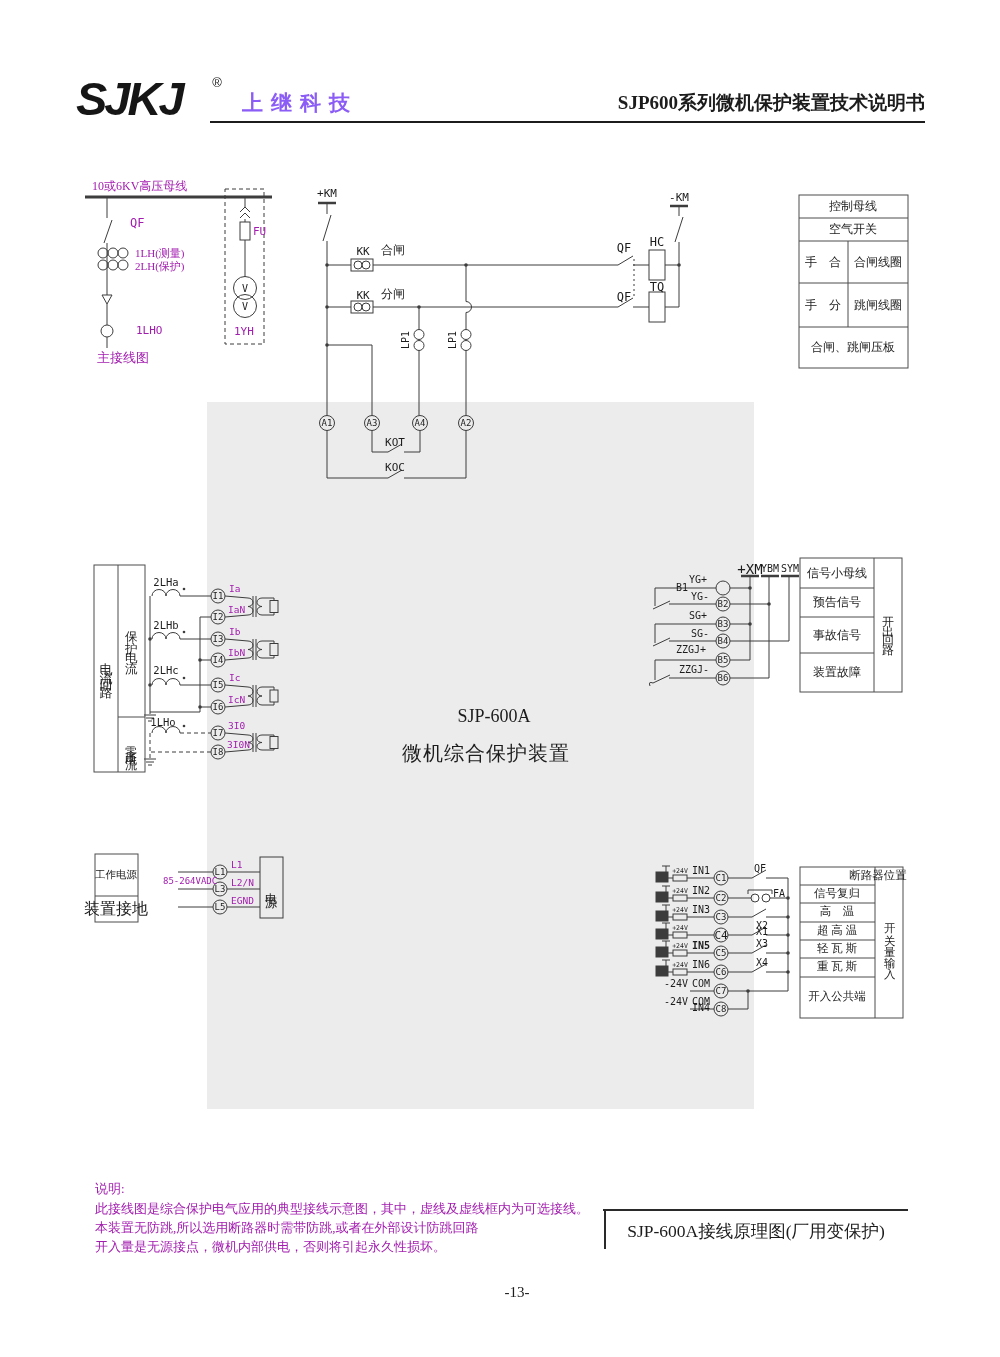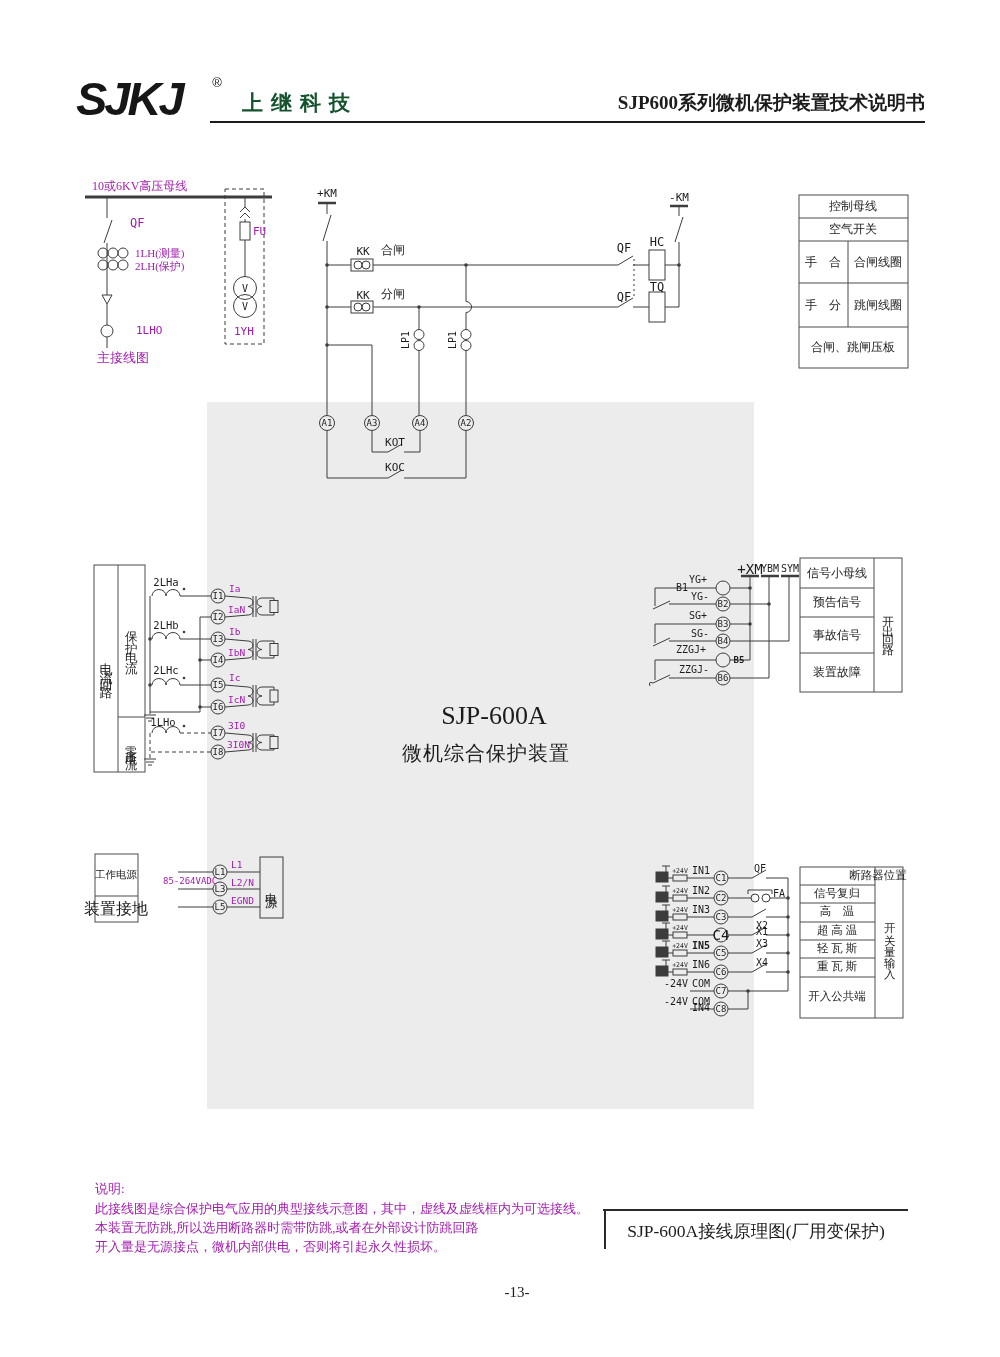--- a/index.html
+++ b/index.html
@@ -9,21 +9,21 @@
   .t {position:absolute;transform:translate(-50%,-50%);white-space:pre;color:#1c1c1c;line-height:1;}
   .tl{position:absolute;transform:translate(0,-50%);white-space:pre;color:#a21caf;line-height:1;}
   .tr{position:absolute;transform:translate(-100%,-50%);white-space:pre;color:#1c1c1c;line-height:1;}
   .mono{font-family:"DejaVu Sans Mono","Liberation Mono",monospace;}
   .serif{font-family:"Liberation Serif","DejaVu Serif",serif;}
   .sans{font-family:"Liberation Sans","DejaVu Sans",sans-serif;}
   .vt{writing-mode:vertical-rl;text-orientation:upright;}
   .rot90{transform:translate(-50%,-50%) rotate(-90deg);}
   .logo{font-family:"Liberation Sans","DejaVu Sans",sans-serif;font-style:italic;font-weight:900;
         font-size:47px;letter-spacing:-3px;color:#161616;}
-  .company{font-family:"Liberation Sans","DejaVu Sans",sans-serif;font-weight:700;color:#14532d;letter-spacing:8px;}
+  .company{font-family:"Liberation Sans","DejaVu Sans",sans-serif;font-weight:700;color:#8b5cf6;letter-spacing:8px;}
 </style>
 </head>
 <body>
 
 <div id="page">
 
 <svg width="1000" height="1357" viewBox="0 0 1000 1357">
 
   <g>
     <rect x="207" y="402" width="547" height="707" fill="#ececec"></rect>
@@ -274,21 +274,21 @@
 <div class="t mono" style="left:466px;top:423px;font-size:9px;">A2</div>
 
 <div class="t serif" style="left:853px;top:206px;font-size:12px;">控制母线</div>
 <div class="t serif" style="left:853px;top:229px;font-size:12px;">空气开关</div>
 <div class="t serif" style="left:823px;top:262px;font-size:12px;">手　合</div>
 <div class="t serif" style="left:878px;top:262px;font-size:12px;">合闸线圈</div>
 <div class="t serif" style="left:823px;top:305px;font-size:12px;">手　分</div>
 <div class="t serif" style="left:878px;top:305px;font-size:12px;">跳闸线圈</div>
 <div class="t serif" style="left:853px;top:347px;font-size:12px;">合闸、跳闸压板</div>
 
-<div class="t serif" style="left:494px;top:716px;font-size:26px;">SJP-600A</div>
+<div class="t serif" style="left:494px;top:716px;font-size:18px;">SJP-600A</div>
 <div class="t serif" style="left:486px;top:753px;font-size:20px;letter-spacing:1px;">微机综合保护装置</div>
 
 <div class="t serif vt" style="left:106px;top:668px;font-size:13px;letter-spacing:8px;">电流回路</div>
 <div class="t serif vt" style="left:131px;top:641px;font-size:12.5px;letter-spacing:10px;">保护电流</div>
 <div class="t serif vt" style="left:131px;top:744px;font-size:12px;letter-spacing:4px;">零序电流</div>
 <div class="t mono" style="left:166px;top:582px;font-size:10.5px;">2LHa</div>
 <div class="t mono" style="left:166px;top:625px;font-size:10.5px;">2LHb</div>
 <div class="t mono" style="left:166px;top:670px;font-size:10.5px;">2LHc</div>
 <div class="t mono" style="left:163px;top:722px;font-size:10.5px;">1LHo</div>
 <div class="t mono" style="left:218px;top:596px;font-size:9px;">I1</div>
@@ -308,21 +308,21 @@
 <div class="tl mono" style="left:228px;top:726px;font-size:9.5px;">3I0</div>
 <div class="tl mono" style="left:227px;top:745px;font-size:9.5px;">3I0N</div>
 
 <div class="t mono" style="left:750px;top:569px;font-size:14px;">+XM</div>
 <div class="t mono" style="left:770px;top:569px;font-size:10px;">YBM</div>
 <div class="t mono" style="left:790px;top:569px;font-size:10px;">SYM</div>
 <div class="t mono" style="left:682px;top:588px;font-size:10px;">B1</div>
 <div class="t mono" style="left:723px;top:604px;font-size:9px;">B2</div>
 <div class="t mono" style="left:723px;top:624px;font-size:9px;">B3</div>
 <div class="t mono" style="left:723px;top:641px;font-size:9px;">B4</div>
-<div class="t mono" style="left:739px;top:660px;font-size:9px;font-weight:bold;">B5</div>
+<div class="t mono" style="left:723px;top:660px;font-size:9px;">B5</div>
 <div class="t mono" style="left:723px;top:678px;font-size:9px;">B6</div>
 <div class="t mono" style="left:698px;top:580px;font-size:10px;">YG+</div>
 <div class="t mono" style="left:700px;top:597px;font-size:10px;">YG-</div>
 <div class="t mono" style="left:698px;top:616px;font-size:10px;">SG+</div>
 <div class="t mono" style="left:700px;top:634px;font-size:10px;">SG-</div>
 <div class="t mono" style="left:691px;top:650px;font-size:10px;">ZZGJ+</div>
 <div class="t mono" style="left:694px;top:670px;font-size:10px;">ZZGJ-</div>
 <div class="t serif" style="left:837px;top:573px;font-size:12px;">信号小母线</div>
 <div class="t serif" style="left:837px;top:602px;font-size:12px;">预告信号</div>
 <div class="t serif" style="left:837px;top:635px;font-size:12px;">事故信号</div>
@@ -348,21 +348,21 @@
 <div class="t mono" style="left:680px;top:965px;font-size:6.5px;">+24V</div>
 <div class="t mono" style="left:701px;top:871px;font-size:10px;">IN1</div>
 <div class="t mono" style="left:701px;top:891px;font-size:10px;">IN2</div>
 <div class="t mono" style="left:701px;top:910px;font-size:10px;">IN3</div>
 <div class="t mono" style="left:701px;top:980px;font-size:10px;margin-top:28px;">IN4</div>
 <div class="t mono" style="left:701px;top:946px;font-size:10px;font-weight:bold;">IN5</div>
 <div class="t mono" style="left:701px;top:965px;font-size:10px;">IN6</div>
 <div class="t mono" style="left:721px;top:878px;font-size:9px;">C1</div>
 <div class="t mono" style="left:721px;top:898px;font-size:9px;">C2</div>
 <div class="t mono" style="left:721px;top:917px;font-size:9px;">C3</div>
-<div class="t mono" style="left:721px;top:935px;font-size:14px;">C4</div>
+<div class="t mono" style="left:721px;top:935px;font-size:11px;">C4</div>
 <div class="t mono" style="left:721px;top:953px;font-size:9px;">C5</div>
 <div class="t mono" style="left:721px;top:972px;font-size:9px;">C6</div>
 <div class="t mono" style="left:721px;top:991px;font-size:9px;">C7</div>
 <div class="t mono" style="left:721px;top:1009px;font-size:9px;">C8</div>
 <div class="t mono" style="left:760px;top:869px;font-size:10px;">QF</div>
 <div class="t mono" style="left:779px;top:894px;font-size:10px;">FA</div>
 <div class="t mono" style="left:762px;top:908px;font-size:10px;margin-top:24px;">X1</div>
 <div class="t mono" style="left:762px;top:926px;font-size:10px;">X2</div>
 <div class="t mono" style="left:762px;top:944px;font-size:10px;">X3</div>
 <div class="t mono" style="left:762px;top:963px;font-size:10px;">X4</div>

